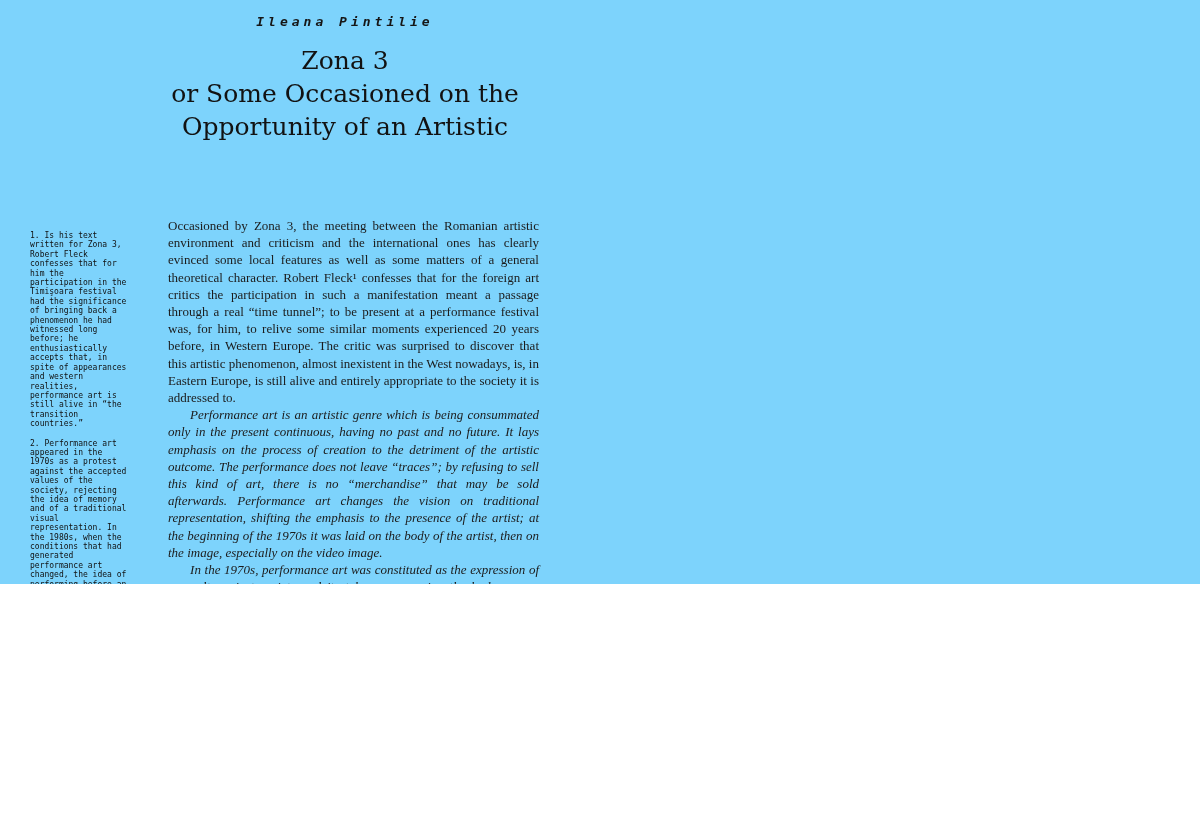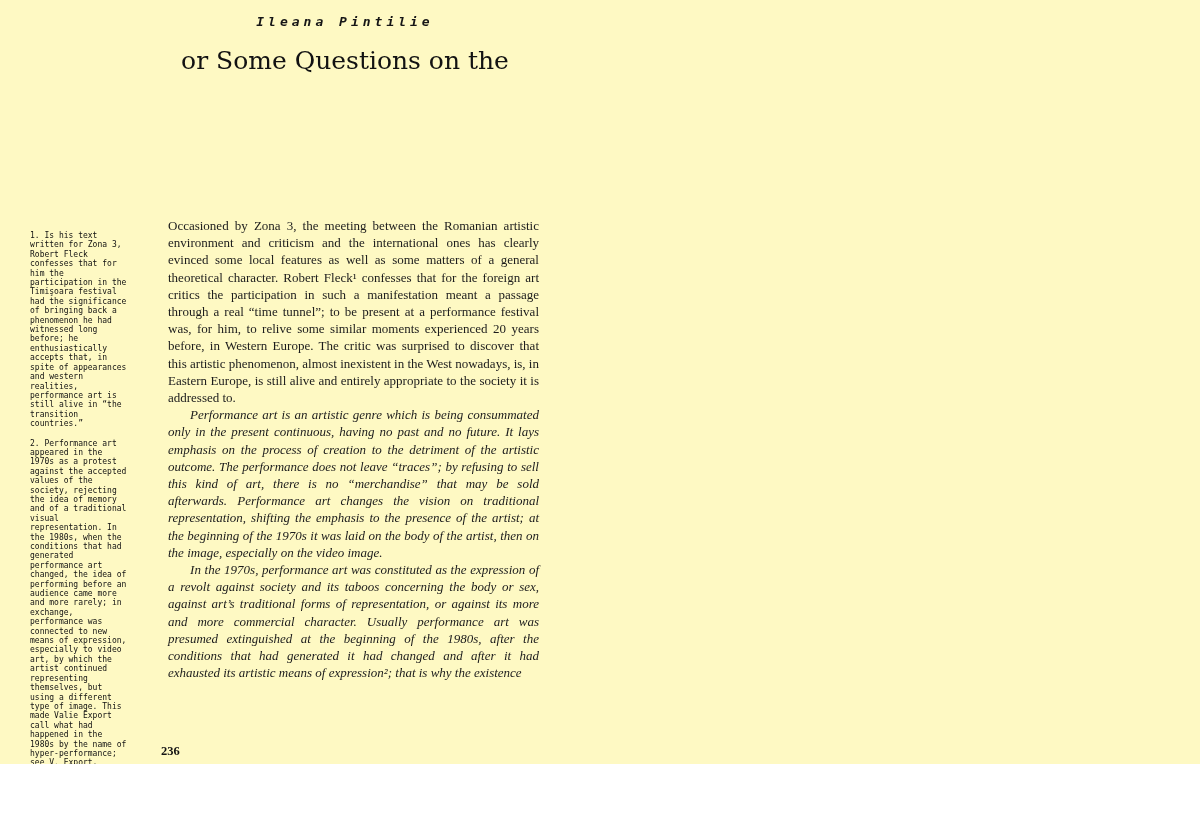--- a/index.html
+++ b/index.html
@@ -1,21 +1,21 @@
 <!DOCTYPE html>
 <html lang="en"><head>
 <meta charset="utf-8">
 <style>
   * { margin: 0; padding: 0; box-sizing: border-box; }
   html, body { background: #ffffff; }
   .spread {
     position: relative;
     width: 1200px;
-    height: 764px;
-    background: #fef9c3;
+    height: 584px;
+    background: #7dd3fc;
     color: #1b1b1b;
     font-family: "Liberation Serif", serif;
     overflow: hidden;
   }
   .page { position: absolute; top: 0; height: 818px; }
   .page-left  { left: 0;   width: 600px; }
   .page-right { left: 600px; width: 600px; }
 
   .author {
     position: absolute;
@@ -75,21 +75,23 @@
 </style>
 </head>
 <body>
 
 <div class="spread">
 
   <div class="page page-left">
     <div class="author">Ileana Pintilie</div>
 
     <h1 class="title">
-        <div>or Some Questions on the</div>
+        <div>Zona 3</div>
+        <div>or Some Occasioned on the</div>
+        <div>Opportunity of an Artistic</div>
       </h1>
 
     <aside class="margin-notes notes-left">
         <p>1. Is his text written for Zona 3, Robert Fleck confesses that for him the participation in the Timişoara festival had the significance of bringing back a phenomenon he had witnessed long before; he enthusiastically accepts that, in spite of appearances and western realities, performance art is still alive in “the transition countries.”</p>
         <p>2. Performance art appeared in the 1970s as a protest against the accepted values of the society, rejecting the idea of memory and of a traditional visual representation. In the 1980s, when the conditions that had generated performance art changed, the idea of performing before an audience came more and more rarely; in exchange, performance was connected to new means of expression, especially to video art, by which the artist continued representing themselves, but using a different type of image. This made Valie Export call what had happened in the 1980s by the name of hyper-performance; see V. Export, “Persona, Proto-Performance, Politics”, in Discourse. Theoretical Studies in Media and Culture. issue Performance(s): Happening, Body, Spectacle, Virtual</p>
       </aside>
 
     <div class="body-text body-left">
         <p>Occasioned by Zona 3, the meeting between the Romanian artistic environment and criticism and the international ones has clearly evinced some local features as well as some matters of a general theoretical character. Robert Fleck¹ confesses that for the foreign art critics the participation in such a manifestation meant a passage through a real “time tunnel”; to be present at a performance festival was, for him, to relive some similar moments experienced 20 years before, in Western Europe. The critic was surprised to discover that this artistic phenomenon, almost inexistent in the West nowadays, is, in Eastern Europe, is still alive and entirely appropriate to the society it is addressed to.</p>
         <p>Performance art is an artistic genre which is being consummated only in the present continuous, having no past and no future. It lays emphasis on the process of creation to the detriment of the artistic outcome. The performance does not leave “traces”; by refusing to sell this kind of art, there is no “merchandise” that may be sold afterwards. Performance art changes the vision on traditional representation, shifting the emphasis to the presence of the artist; at the beginning of the 1970s it was laid on the body of the artist, then on the image, especially on the video image.</p>

